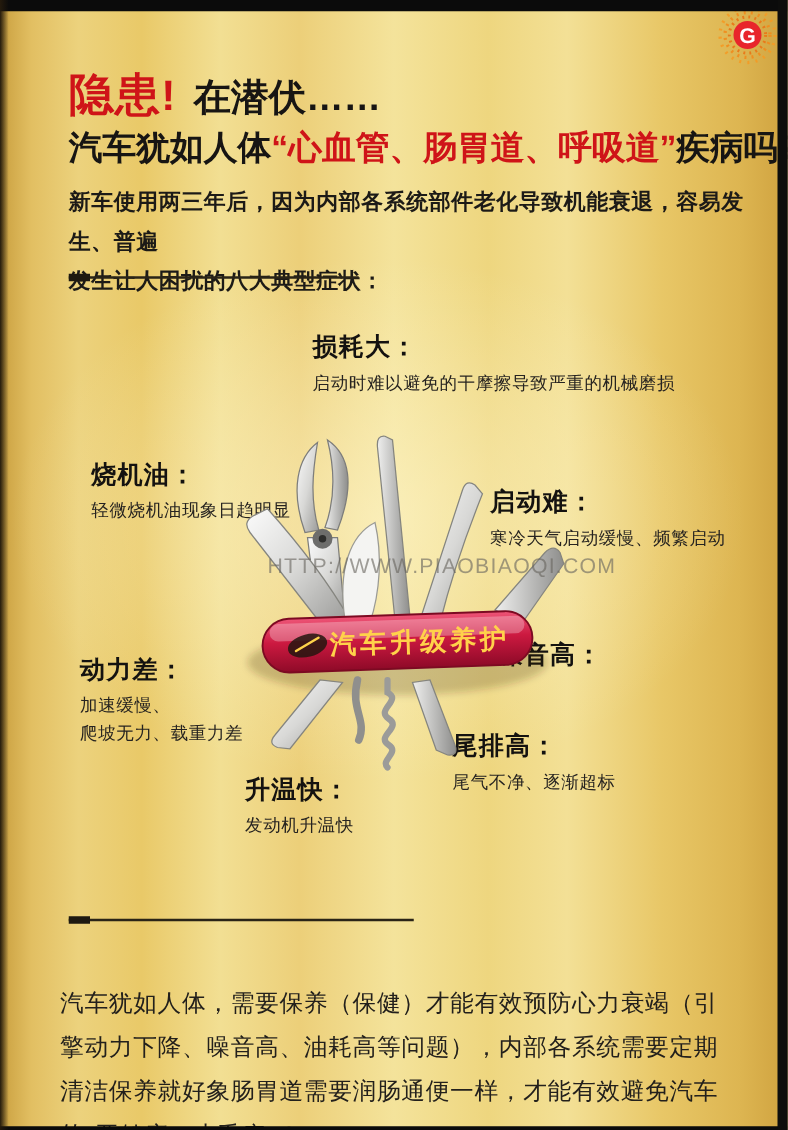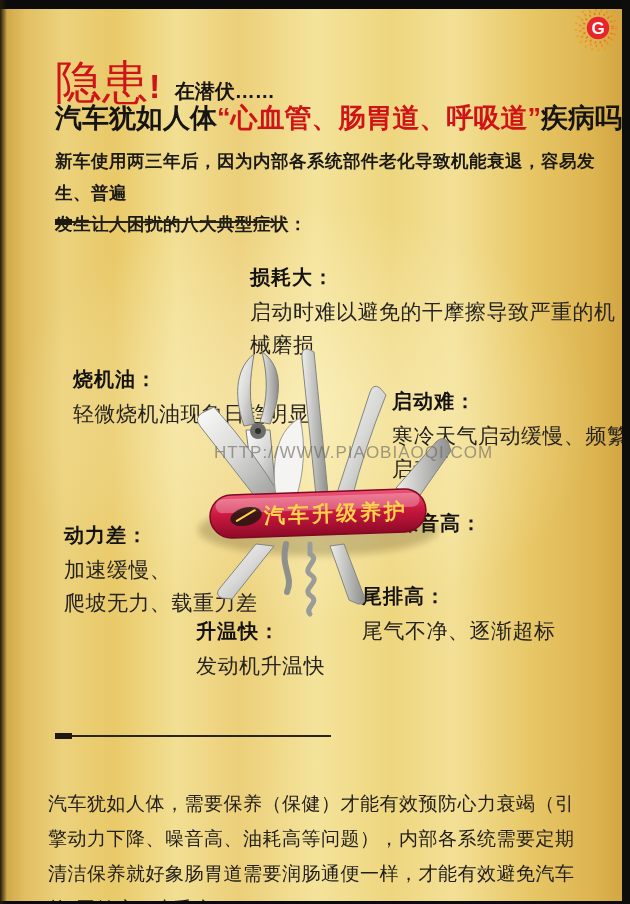--- a/index.html
+++ b/index.html
@@ -14,37 +14,37 @@
   .bar-top{position:absolute;left:0;top:0;width:100%;height:9px;background:#0b0b0b;}
   .bar-bottom{position:absolute;left:0;bottom:0;width:100%;height:3px;background:#0b0b0b;}
   .bar-right{position:absolute;right:0;top:0;width:8px;height:100%;background:#0d0d0c;}
   .bar-left{position:absolute;left:0;top:0;width:7px;height:100%;background:linear-gradient(90deg,#241a0c,rgba(36,26,12,0));}
 
   
   .logo{position:absolute;right:8px;top:4px;width:48px;height:48px;}
 
   
   .title{position:absolute;left:55px;top:52px;white-space:nowrap;}
-  .title .red{color:#cf1418;font-size:46px;font-weight:normal;letter-spacing:1px;}
+  .title .red{color:#cf1418;font-size:36px;font-weight:bold;letter-spacing:1px;}
   .title .bang{color:#cf1418;font-size:34px;font-weight:bold;}
-  .title .black{color:#171513;font-size:20px;font-weight:bold;margin-left:10px;}
+  .title .black{color:#171513;font-size:30px;font-weight:bold;margin-left:10px;}
   .subtitle{position:absolute;left:55px;top:100px;white-space:nowrap;font-weight:bold;font-size:27px;color:#171513;}
   .subtitle .hl{color:#cf1418;}
   .intro{position:absolute;left:55px;top:146px;width:540px;font-size:17.5px;font-weight:bold;
     color:#1c1a17;line-height:1.8;white-space:pre-line;letter-spacing:.5px;}
 
   .divider{position:absolute;height:2px;background:#2a2417;}
   .divider::before{content:"";position:absolute;left:0;top:-2px;width:17px;height:6px;background:#1e1910;}
   .div1{left:55px;top:221px;width:232px;}
   .div2{left:55px;top:735px;width:276px;}
 
   
   .sym{position:absolute;}
   .sym .lab{font-size:20px;font-weight:bold;color:#141210;letter-spacing:1px;}
-  .sym .desc{font-size:21px;color:#262320;margin-top:5px;line-height:1.55;white-space:pre-line;letter-spacing:.5px;}
+  .sym .desc{font-size:14px;color:#262320;margin-top:5px;line-height:1.55;white-space:pre-line;letter-spacing:.5px;}
   .s0{left:250px;top:264px;}
   .s1{left:93px;top:315px;}
   .s2{left:44px;top:366px;margin-left:29px;}
   .s3{left:392px;top:388px;}
   .s4{left:64px;top:522px;}
   .s5{left:398px;top:510px;}
   .s6{left:362px;top:583px;}
   .s7{left:196px;top:618px;}
 
   .knife{position:absolute;left:158px;top:330px;width:318px;height:300px;}

